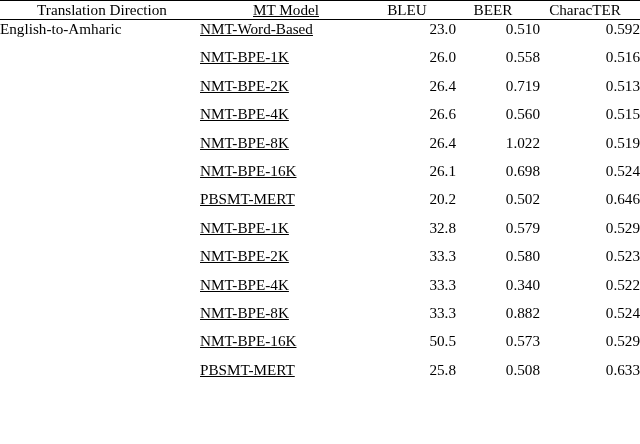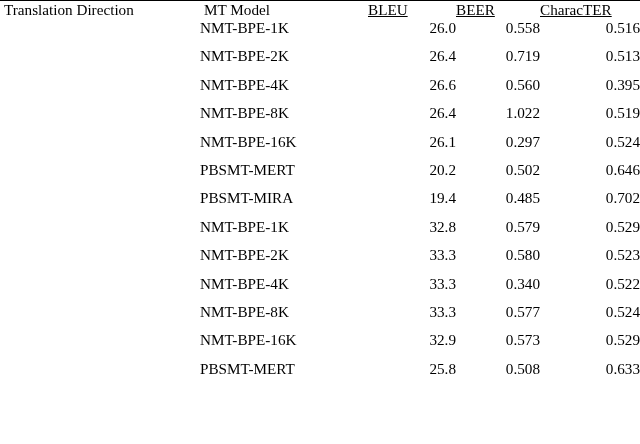--- a/index.html
+++ b/index.html
@@ -51,32 +51,32 @@
   tbody tr td {
     height: 28.4px;
   }
   .cell-dir {
     text-align: left;
     padding-left: 4px;
   }
   .cell-model {
     text-align: left;
     padding-left: 4px;
+    text-decoration: underline;
   }
   .cell-num {
     text-align: right;
     padding-right: 10px;
   }
   .hdr .cell-num {
-    text-align: left;
+    text-align: center;
     padding-right: 10px;
-    text-decoration: underline;
   }
   .hdr .cell-dir, .hdr .cell-model {
-    text-align: left;
+    text-align: center;
     padding-left: 4px;
   }
 </style>
 </head>
 <body>
 
 <div class="table-wrap">
   <table class="results">
     <colgroup>
       <col class="c0">
@@ -89,68 +89,68 @@
       <tr class="hdr rule-top">
         <td class="cell-dir">Translation Direction</td>
         <td class="cell-model">MT Model</td>
         <td class="cell-num">BLEU</td>
         <td class="cell-num">BEER</td>
         <td class="cell-num">CharacTER</td>
       </tr>
     </thead>
     <tbody>
 
+      <tr class="rule-mid">
+        <td class="cell-dir">English-to-Amharic</td>
+        <td class="cell-model">NMT-Word-Based</td>
+        <td class="cell-num">23.0</td>
+        <td class="cell-num">0.510</td>
+        <td class="cell-num">0.592</td>
+      </tr>
       <tr>
         <td class="cell-dir"></td>
         <td class="cell-model">NMT-BPE-1K</td>
         <td class="cell-num">26.0</td>
         <td class="cell-num">0.558</td>
         <td class="cell-num">0.516</td>
       </tr>
       <tr>
         <td class="cell-dir"></td>
         <td class="cell-model">NMT-BPE-2K</td>
         <td class="cell-num">26.4</td>
         <td class="cell-num">0.719</td>
         <td class="cell-num">0.513</td>
       </tr>
       <tr>
         <td class="cell-dir"></td>
         <td class="cell-model">NMT-BPE-4K</td>
         <td class="cell-num">26.6</td>
         <td class="cell-num">0.560</td>
-        <td class="cell-num">0.395</td>
+        <td class="cell-num">0.515</td>
       </tr>
       <tr>
         <td class="cell-dir"></td>
         <td class="cell-model">NMT-BPE-8K</td>
         <td class="cell-num">26.4</td>
         <td class="cell-num">1.022</td>
         <td class="cell-num">0.519</td>
       </tr>
       <tr>
         <td class="cell-dir"></td>
         <td class="cell-model">NMT-BPE-16K</td>
         <td class="cell-num">26.1</td>
-        <td class="cell-num">0.297</td>
+        <td class="cell-num">0.698</td>
         <td class="cell-num">0.524</td>
       </tr>
       <tr>
         <td class="cell-dir"></td>
         <td class="cell-model">PBSMT-MERT</td>
         <td class="cell-num">20.2</td>
         <td class="cell-num">0.502</td>
         <td class="cell-num">0.646</td>
-      </tr>
-      <tr>
-        <td class="cell-dir"></td>
-        <td class="cell-model">PBSMT-MIRA</td>
-        <td class="cell-num">19.4</td>
-        <td class="cell-num">0.485</td>
-        <td class="cell-num">0.702</td>
       </tr>
 
       <tr>
         <td class="cell-dir"></td>
         <td class="cell-model">NMT-BPE-1K</td>
         <td class="cell-num">32.8</td>
         <td class="cell-num">0.579</td>
         <td class="cell-num">0.529</td>
       </tr>
       <tr>
@@ -164,27 +164,27 @@
         <td class="cell-dir"></td>
         <td class="cell-model">NMT-BPE-4K</td>
         <td class="cell-num">33.3</td>
         <td class="cell-num">0.340</td>
         <td class="cell-num">0.522</td>
       </tr>
       <tr>
         <td class="cell-dir"></td>
         <td class="cell-model">NMT-BPE-8K</td>
         <td class="cell-num">33.3</td>
-        <td class="cell-num">0.577</td>
+        <td class="cell-num">0.882</td>
         <td class="cell-num">0.524</td>
       </tr>
       <tr>
         <td class="cell-dir"></td>
         <td class="cell-model">NMT-BPE-16K</td>
-        <td class="cell-num">32.9</td>
+        <td class="cell-num">50.5</td>
         <td class="cell-num">0.573</td>
         <td class="cell-num">0.529</td>
       </tr>
       <tr>
         <td class="cell-dir"></td>
         <td class="cell-model">PBSMT-MERT</td>
         <td class="cell-num">25.8</td>
         <td class="cell-num">0.508</td>
         <td class="cell-num">0.633</td>
       </tr>

